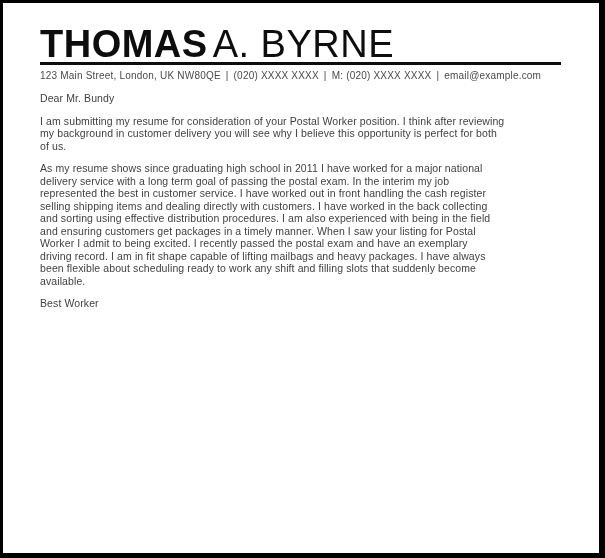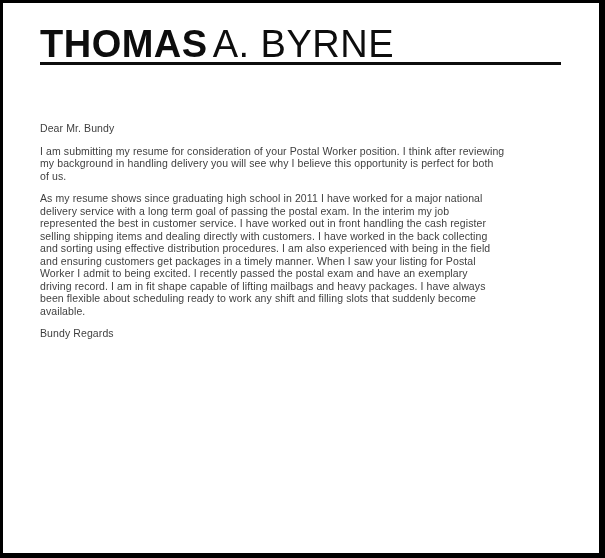--- a/index.html
+++ b/index.html
@@ -53,48 +53,48 @@
   .contact .sep { margin: 0 5px; color: #4a4a4a; }
   .letter-body {
     position: absolute;
     top: 89px;
     left: 37px;
     width: 545px;
     font-size: 10.5px;
     line-height: 12.5px;
     color: #3f3f3f;
     letter-spacing: 0.1px;
-    margin-top: 30px;
   }
   .letter-body p {
     white-space: pre-line;
     margin: 0 0 10px 0;
   }
 </style>
 </head>
 <body>
 
 <div class="canvas">
 
   <h1 class="title"><span class="name-bold">THOMAS</span><span class="name-light">A. BYRNE</span></h1>
 
   <div class="rule"></div>
 
+  <div class="contact"><span>123 Main Street, London, UK NW80QE</span><span class="sep">|</span><span>(020) XXXX XXXX</span><span class="sep">|</span><span>M: (020) XXXX XXXX</span><span class="sep">|</span><span>email@example.com</span></div>
 
   <div class="letter-body">
     <p>Dear Mr. Bundy</p>
     <p>I am submitting my resume for consideration of your Postal Worker position. I think after reviewing
-my background in handling delivery you will see why I believe this opportunity is perfect for both
+my background in customer delivery you will see why I believe this opportunity is perfect for both
 of us.</p>
     <p>As my resume shows since graduating high school in 2011 I have worked for a major national
 delivery service with a long term goal of passing the postal exam. In the interim my job
 represented the best in customer service. I have worked out in front handling the cash register
 selling shipping items and dealing directly with customers. I have worked in the back collecting
 and sorting using effective distribution procedures. I am also experienced with being in the field
 and ensuring customers get packages in a timely manner. When I saw your listing for Postal
 Worker I admit to being excited. I recently passed the postal exam and have an exemplary
 driving record. I am in fit shape capable of lifting mailbags and heavy packages. I have always
 been flexible about scheduling ready to work any shift and filling slots that suddenly become
 available.</p>
-    <p>Bundy Regards</p>
+    <p>Best Worker</p>
   </div>
 
 </div>
 
 </body></html>

